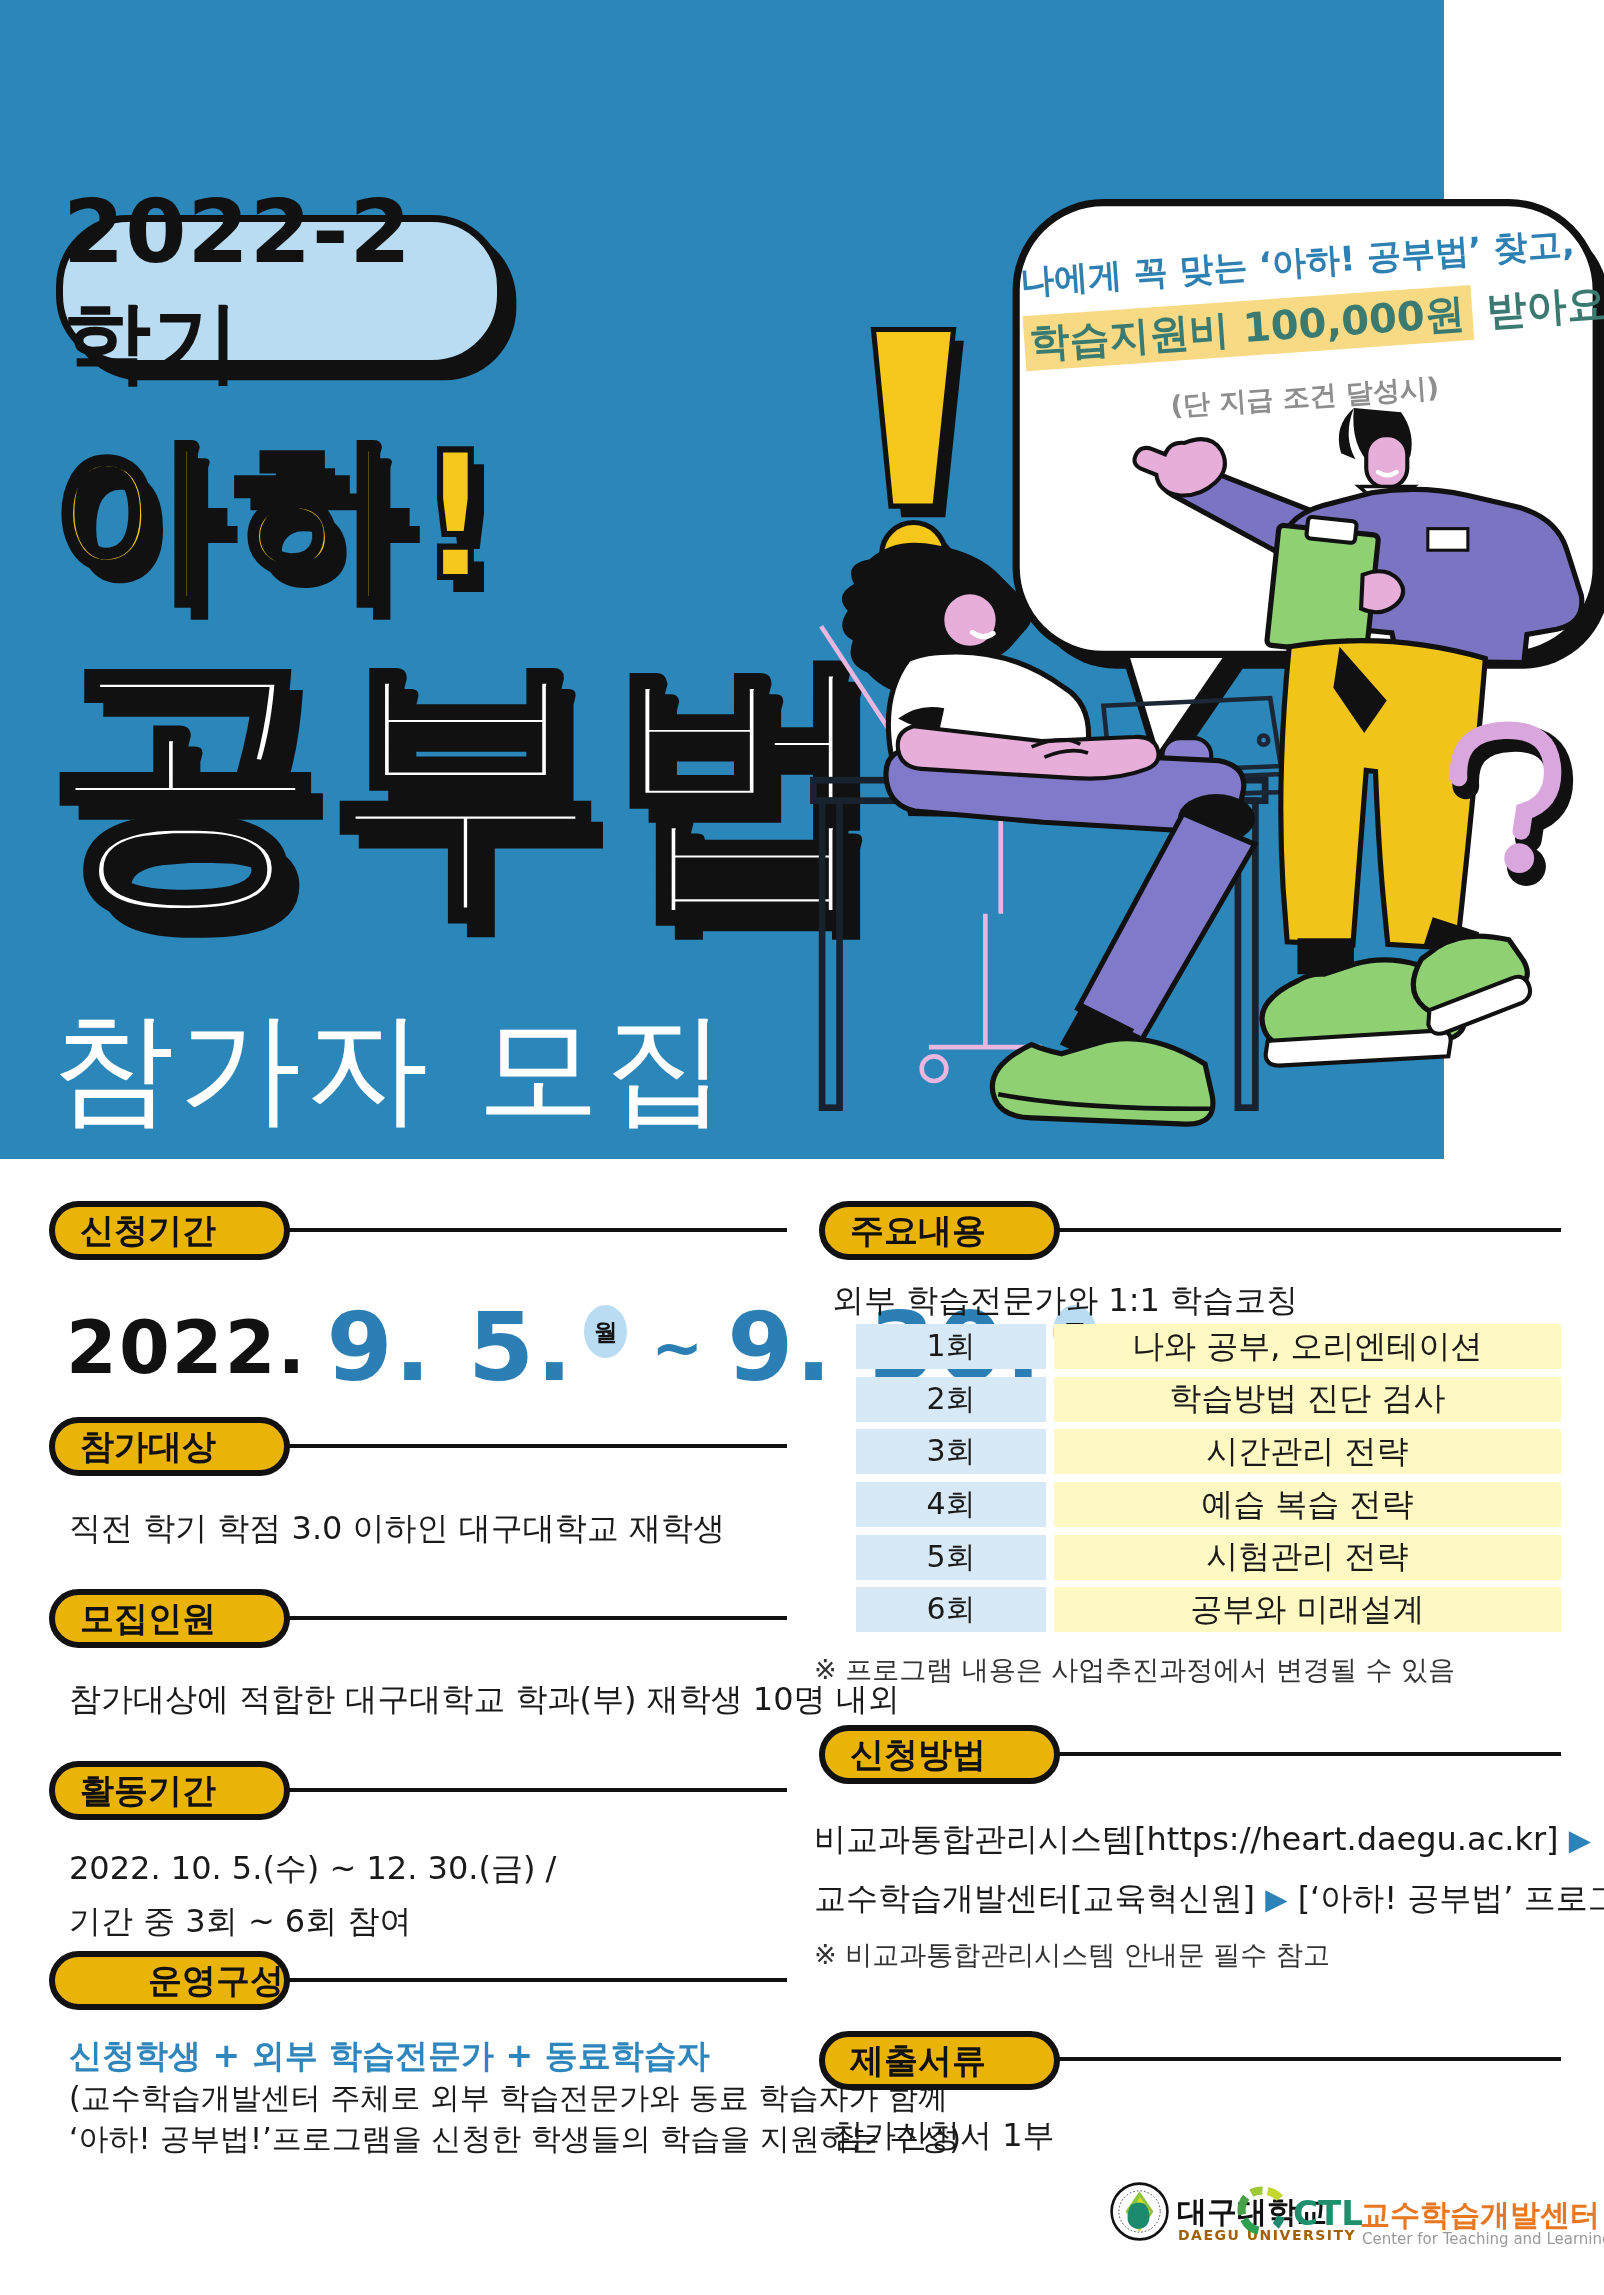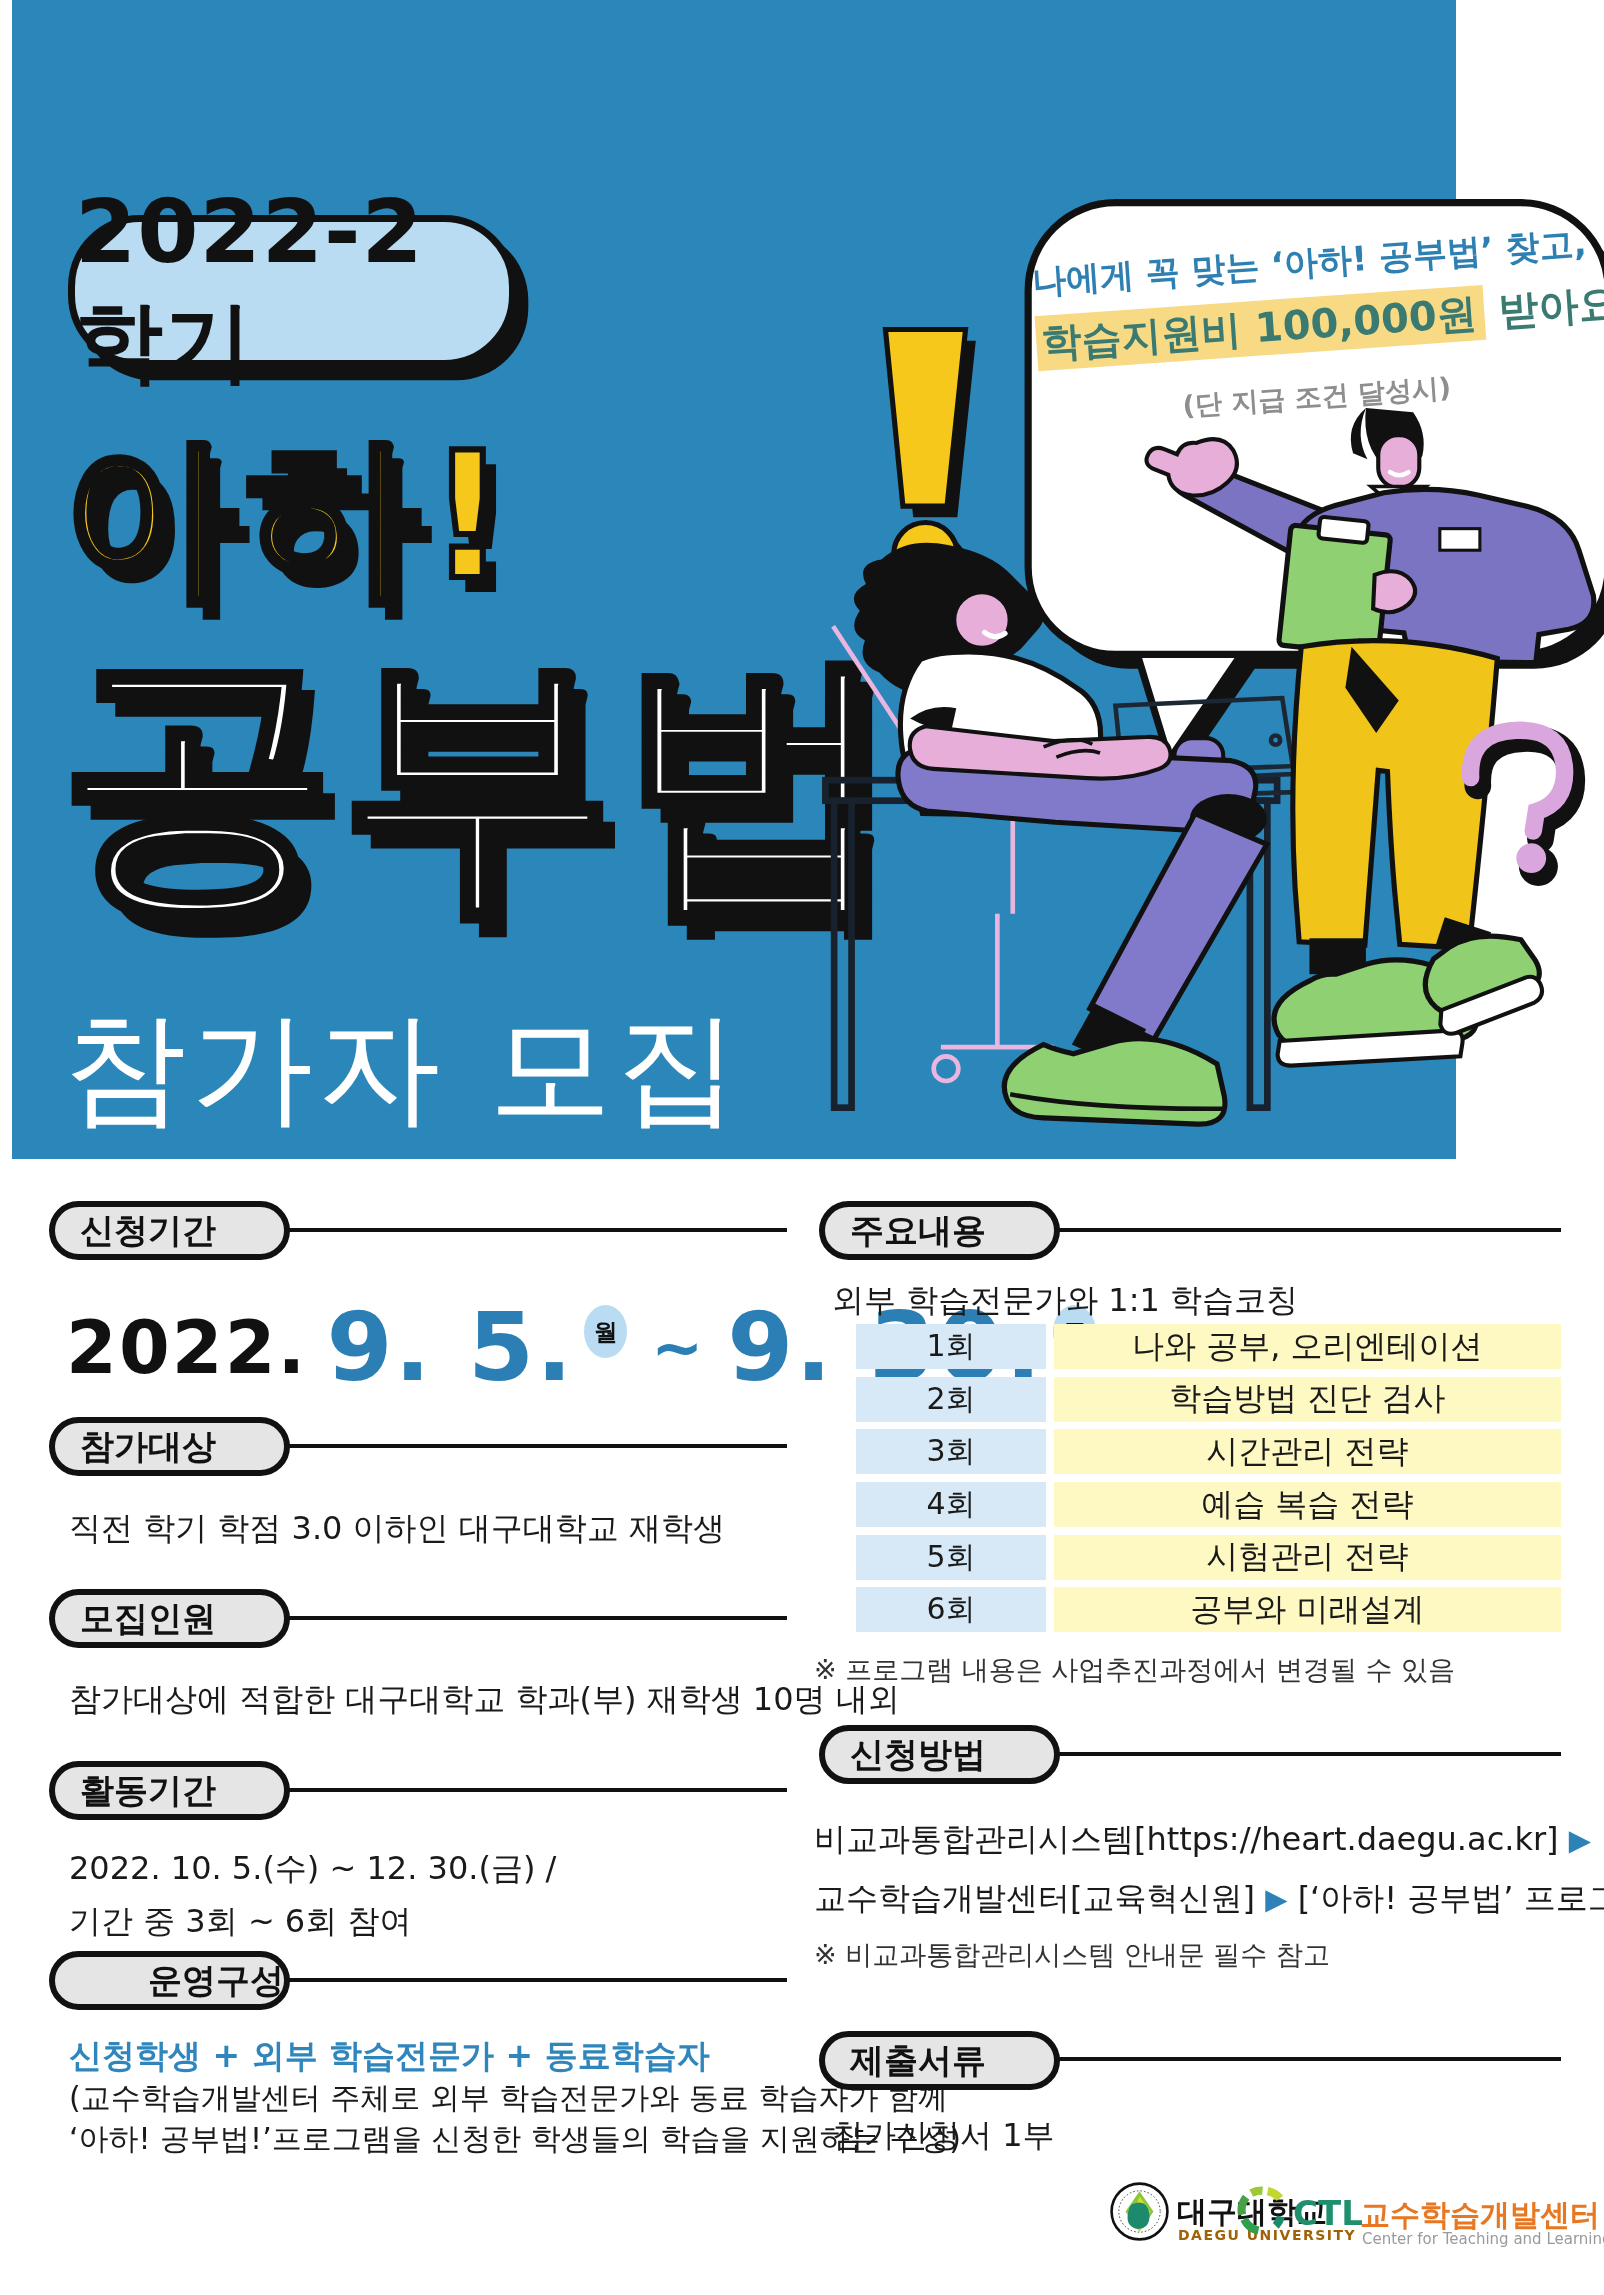--- a/index.html
+++ b/index.html
@@ -1,31 +1,31 @@
 <!DOCTYPE html>
 <html style="font-size:8.2px"><head>
 <meta charset="utf-8">
 <style>
   html,body{margin:0;padding:0;}
   body{font-family:"DejaVu Sans","Liberation Sans",sans-serif; width:1604px; height:2295px; position:relative; background:#ffffff; overflow:hidden;}
   .abs{position:absolute;}
   
-  #header{position:absolute; left:12px; top:0; width:1444px; height:1159px; background:#2b86ba;}
+  #header{position:absolute; left:0; top:0; width:1444px; height:1159px; background:#2b86ba;}
   .badge-pill{position:absolute; left:56px; top:215px; width:434px; height:138px; background:#b9dcf2; border:7.2px solid #111; border-radius:72px; box-shadow:12.3px 13.3px 0 #111; display:flex; align-items:center; justify-content:center; font-size:88px; font-weight:900; color:#111; letter-spacing:1px;}
   .title-aha{position:absolute; left:51px; top:429px; font-size:175px; line-height:1; font-weight:900; color:#f6c81b; -webkit-text-stroke:6.2px #111; text-shadow:13.3px 15.4px 0 #111; letter-spacing:7.2px; white-space:nowrap;}
   .title-gongbu{position:absolute; left:47px; top:625px; font-size:277px; line-height:1.12; font-weight:900; color:#ffffff; -webkit-text-stroke:7.2px #111; text-shadow:15.4px 17.5px 0 #111; letter-spacing:3.1px; white-space:nowrap;}
   .title-sub{position:absolute; left:52px; top:1007px; font-size:122px; line-height:1; font-weight:400; color:#ffffff; letter-spacing:5.1px; white-space:nowrap;}
   
   .bubble-text{position:absolute; left:1024px; top:240px; width:552px; transform:rotate(-4deg); text-align:center;}
   .bubble-l1{font-size:34px; font-weight:800; color:#2e7fb2; white-space:nowrap;}
   .bubble-l2{font-size:40px; font-weight:800; color:#3a7a70; margin-top:11.3px; white-space:nowrap;}
   .bubble-l2 .hl{background:#f8da85; padding:4.1px 8.2px 5.1px 5.1px;}
   .bubble-l3{font-size:27px; font-weight:800; color:#8e8e8e; margin-top:27px;}
   
-  .pill{position:absolute; width:241px; height:59px; background:#e5e5e5; border:6.7px solid #111; border-radius:39px; display:flex; align-items:center; padding-left:25px; font-size:34px; font-weight:900; color:#111; z-index:3; box-sizing:border-box;}
+  .pill{position:absolute; width:241px; height:59px; background:#eab308; border:6.7px solid #111; border-radius:39px; display:flex; align-items:center; padding-left:25px; font-size:34px; font-weight:900; color:#111; z-index:3; box-sizing:border-box;}
   .rule{position:absolute; height:4.1px; background:#111; z-index:2;}
   .body-text{position:absolute; font-size:32px; color:#1a1a1a; white-space:nowrap;}
   .note-text{position:absolute; font-size:27px; color:#333; white-space:nowrap;}
   .date-row{position:absolute; left:66px; top:1264px; display:flex; align-items:center; gap:19px;margin-top:28px;}
   .date-year{font-size:73px; font-weight:700; color:#111; letter-spacing:2.1px;}
   .date-num{font-size:95px; font-weight:800; color:#2c7fb4; letter-spacing:2.1px;}
   .date-badge{width:43px; height:53px; border-radius:50%; background:#b9dcf2; display:flex; align-items:center; justify-content:center; font-size:23.6px; font-weight:900; color:#111; margin-left:-9.2px; margin-top:-31px;}
   .date-tilde{font-size:62px; font-weight:800; color:#2c7fb4; margin:0 5.1px;}
   .blue-line{position:absolute; font-size:33px; font-weight:800; color:#2e86bd; white-space:nowrap;}
   

